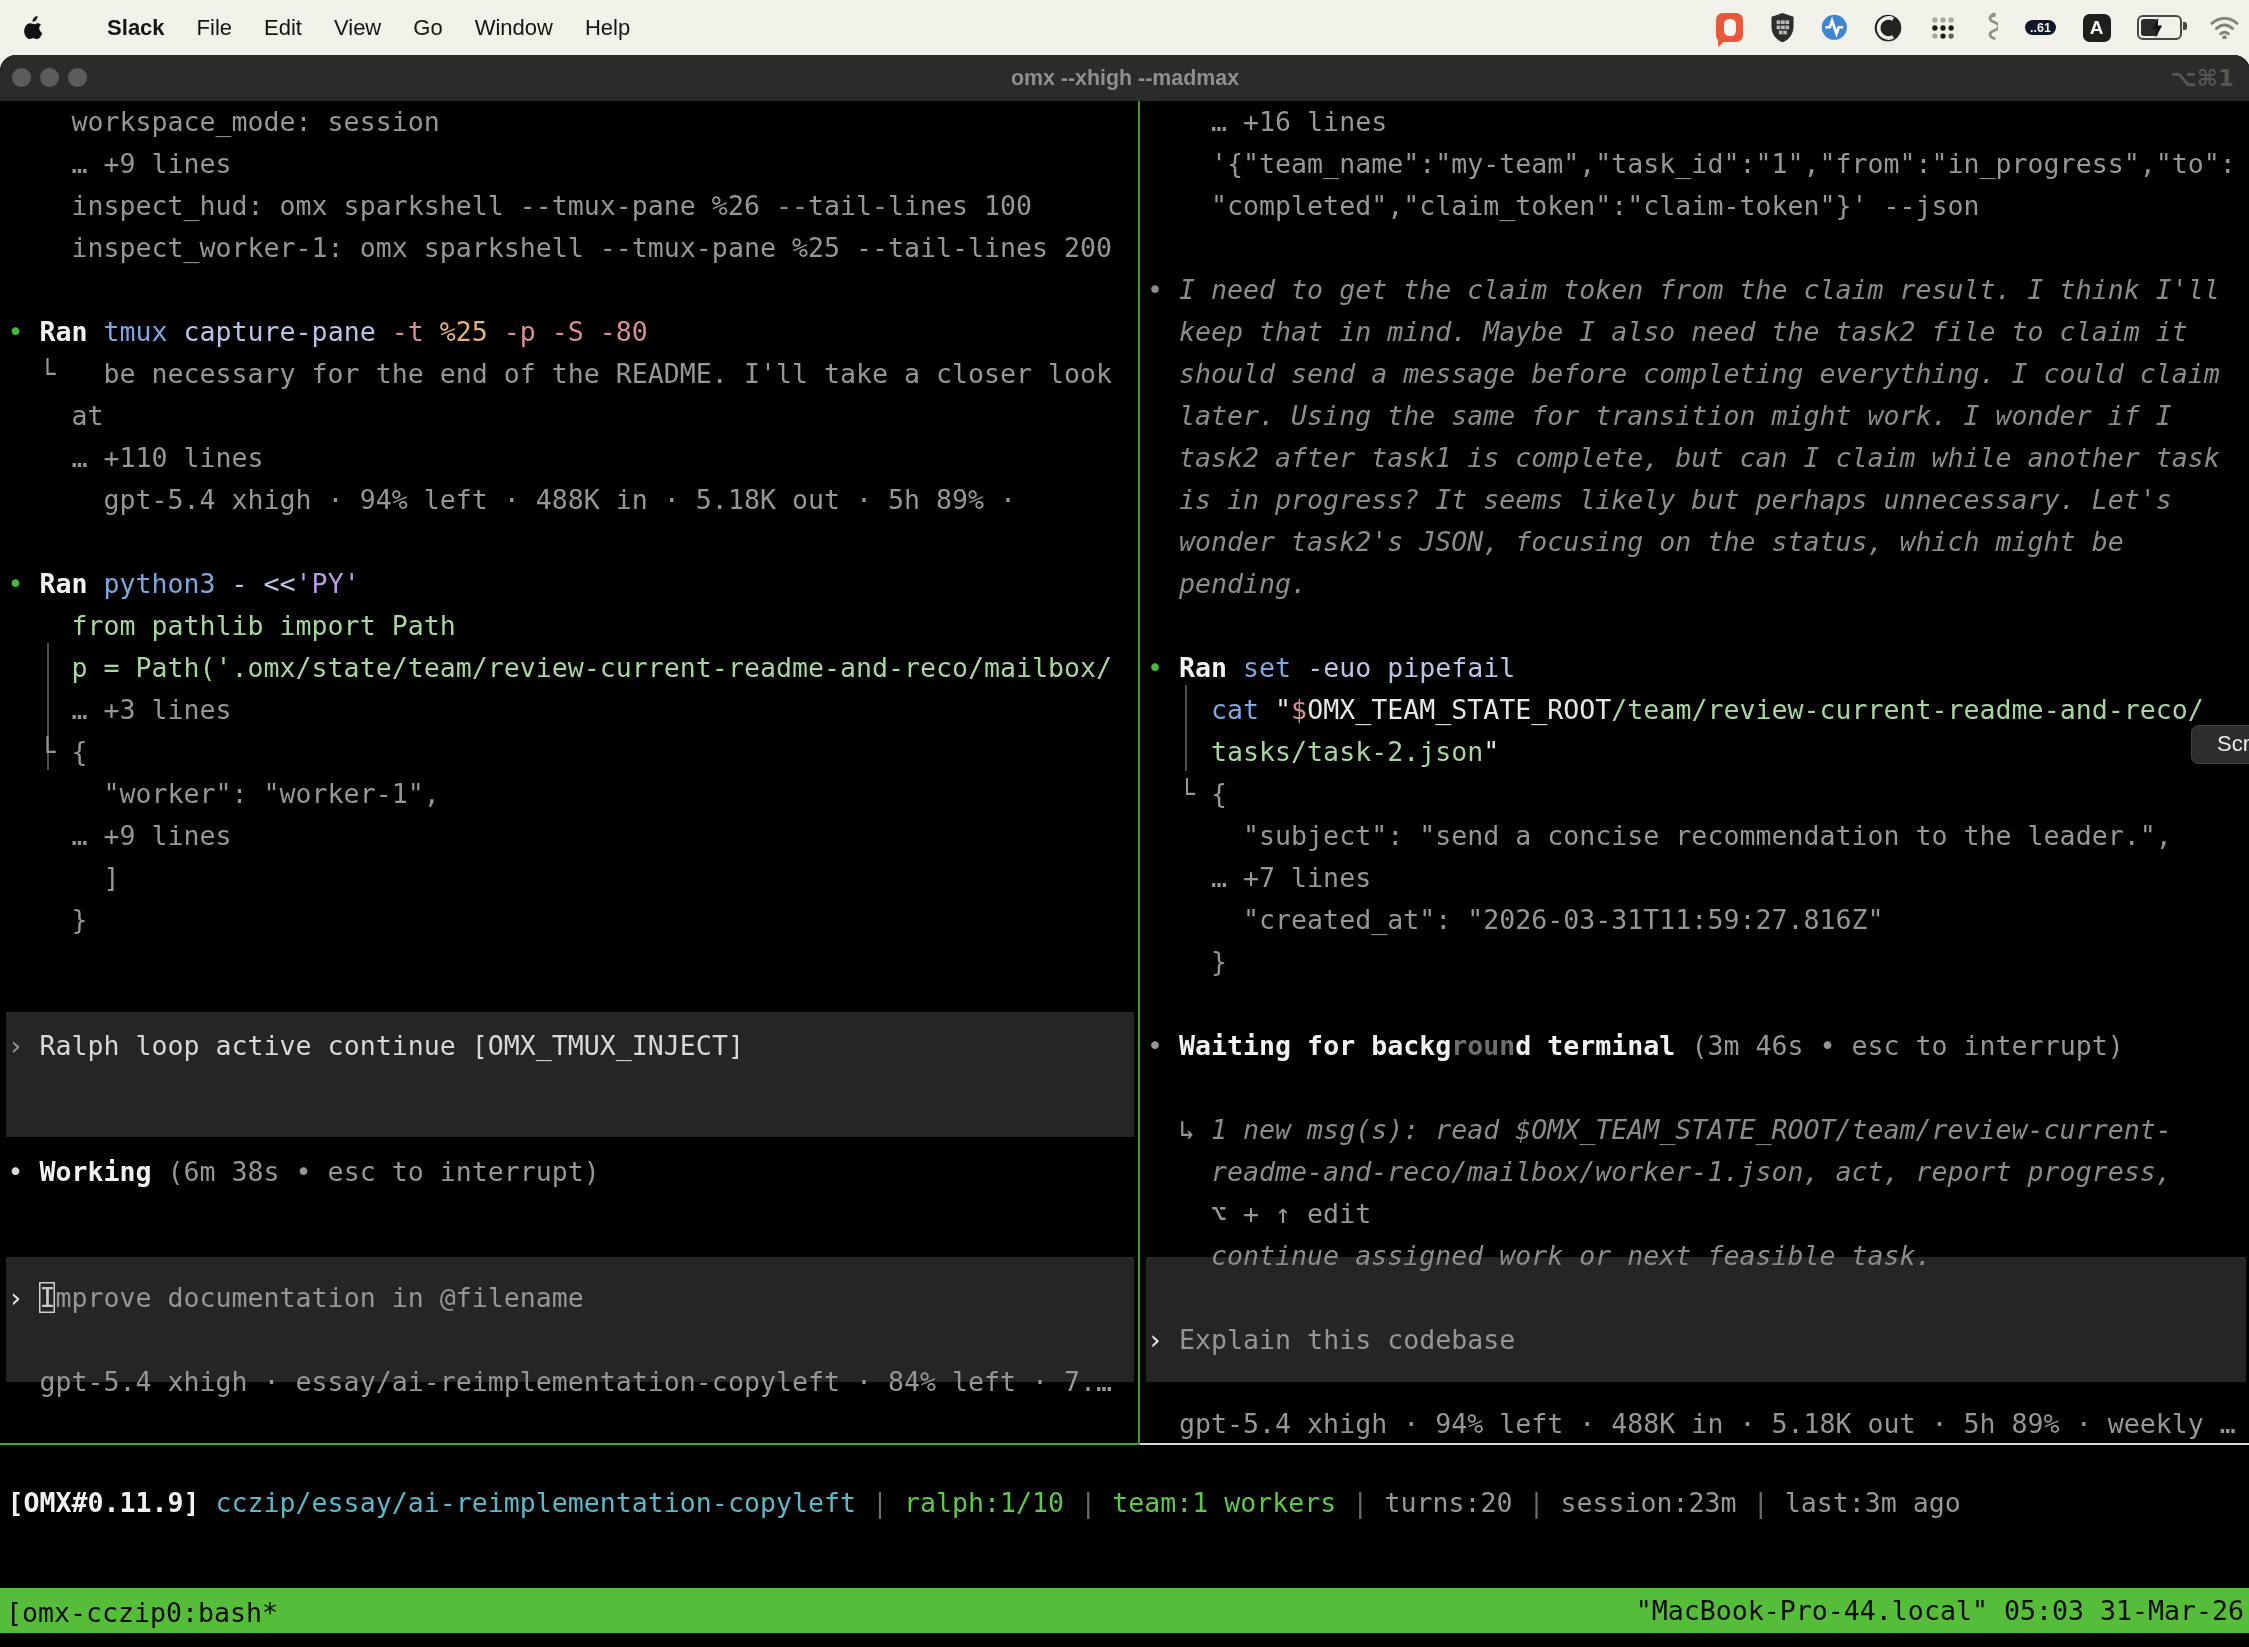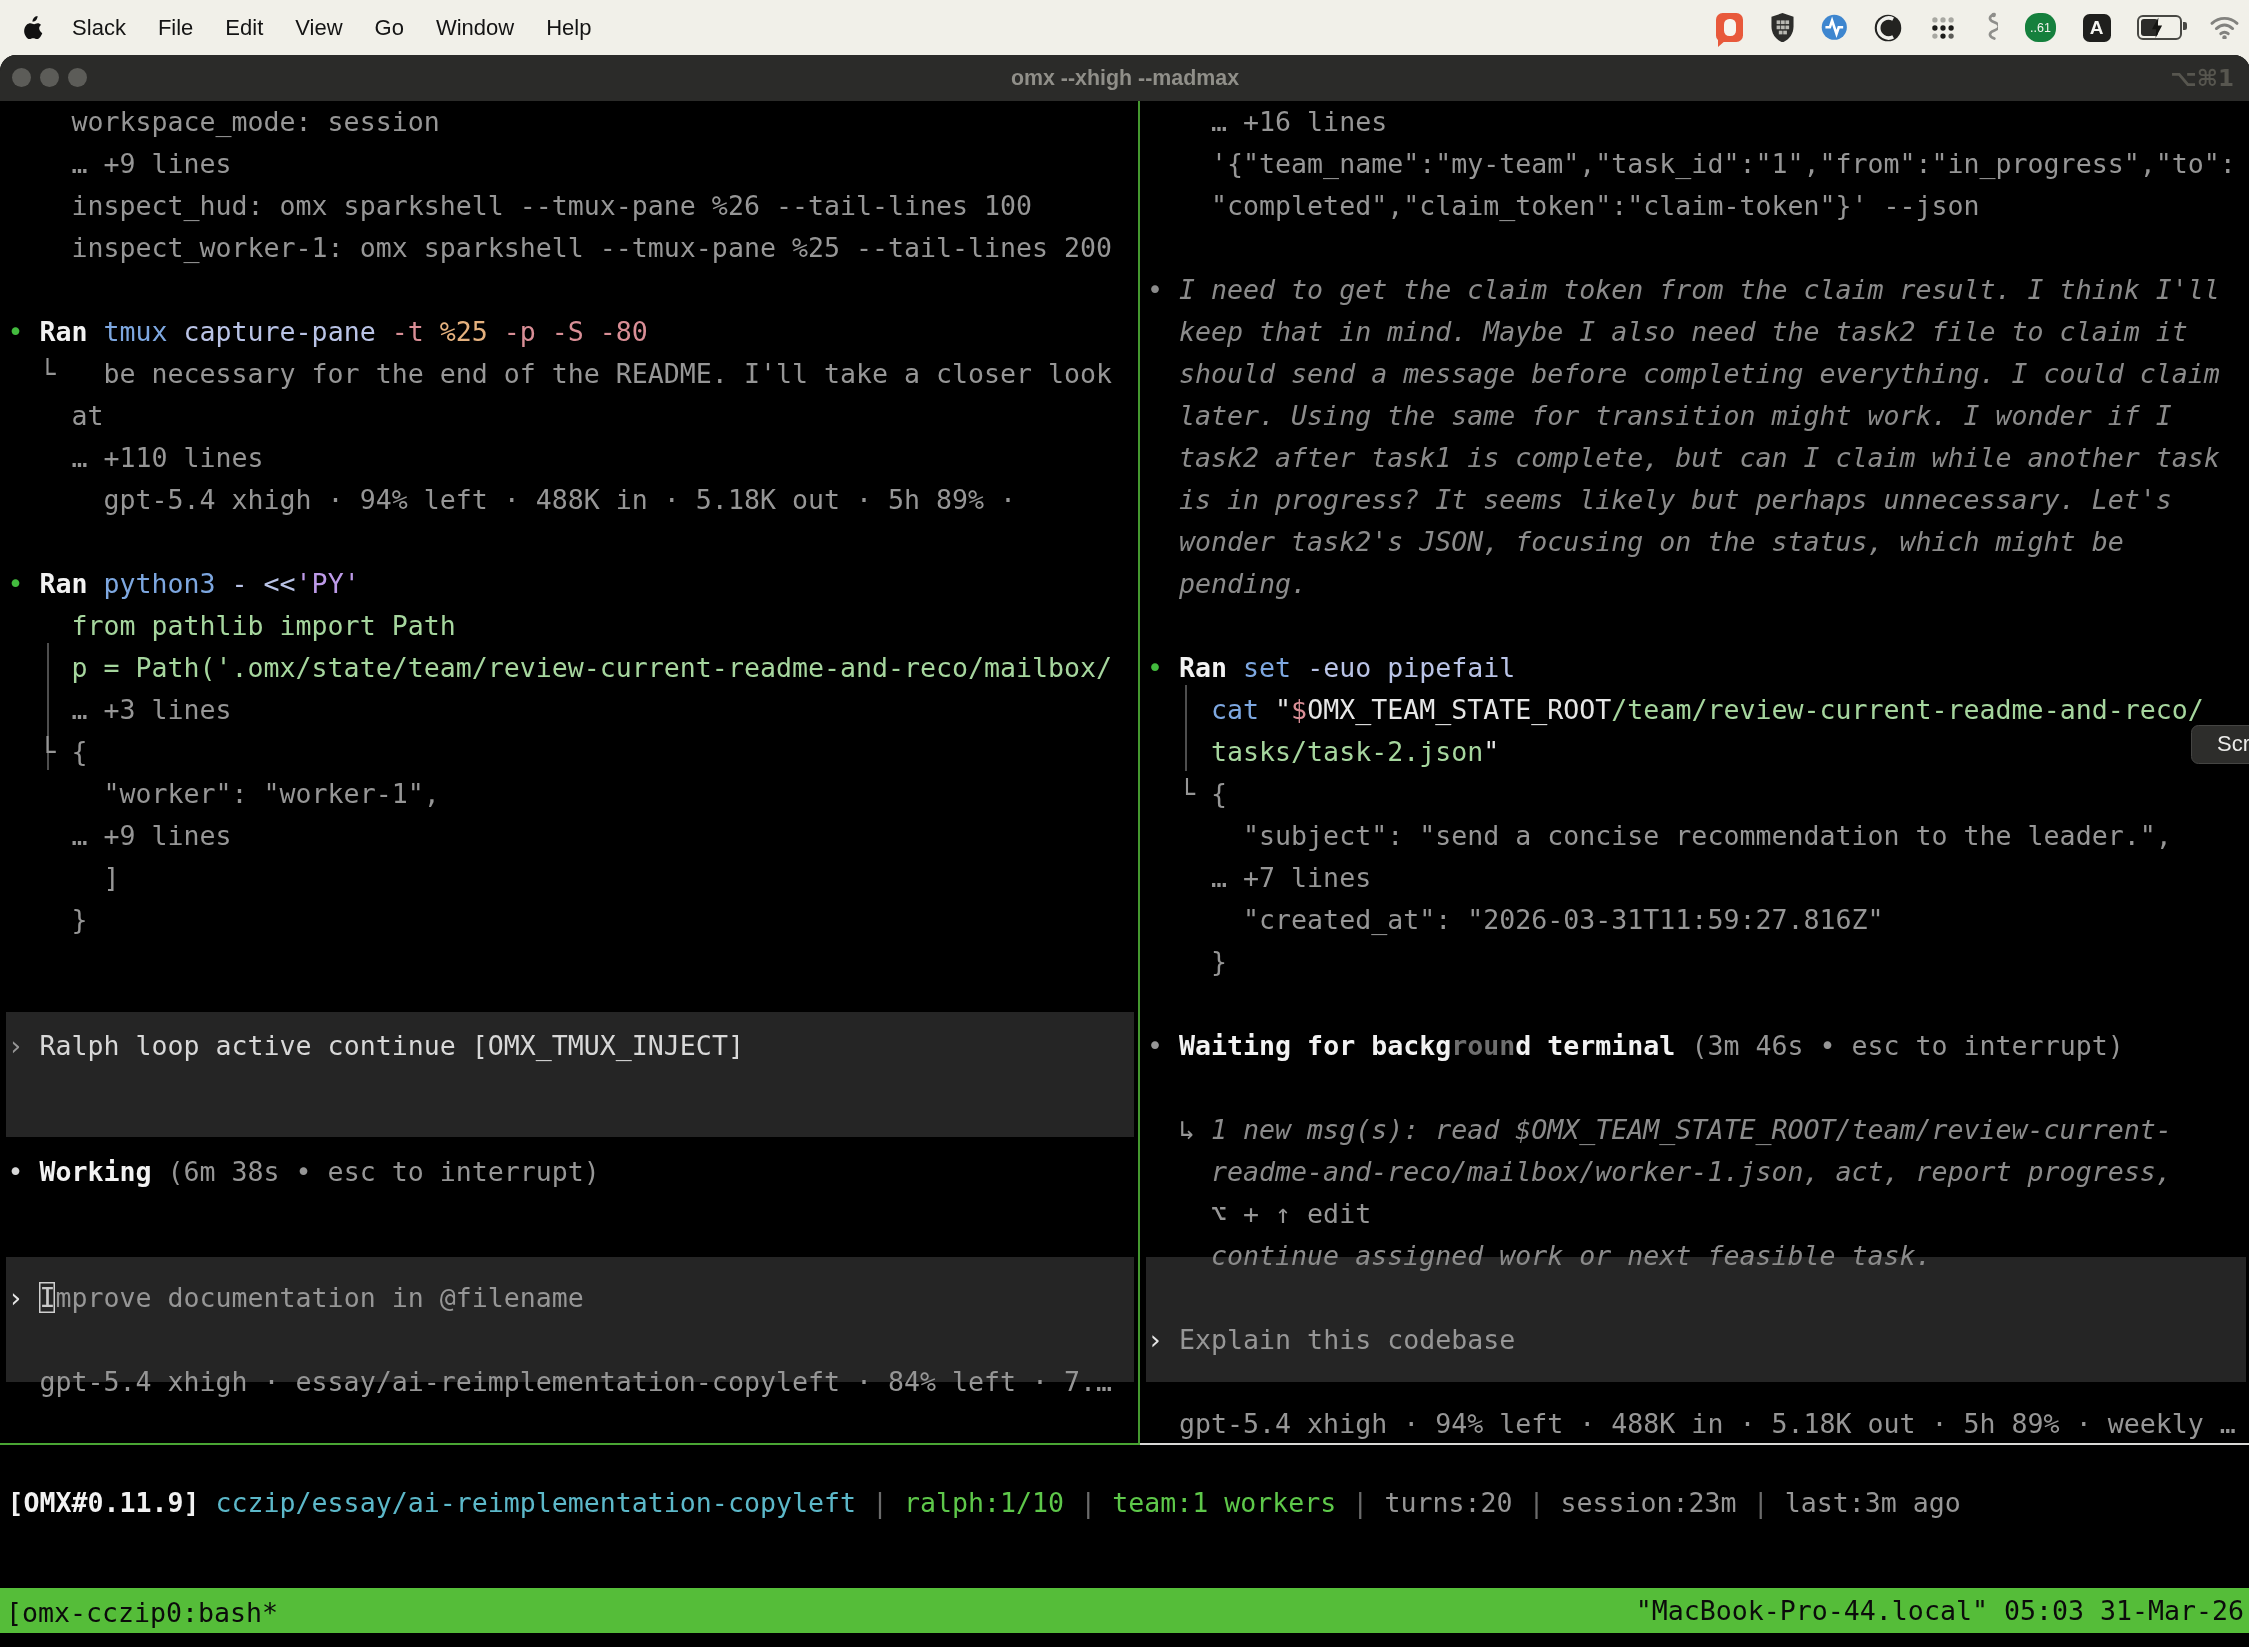--- a/index.html
+++ b/index.html
@@ -4,28 +4,28 @@
 <style>
   html,body{margin:0;padding:0;}
   body{width:2250px;height:1648px;position:relative;background:#f1f0e9;overflow:hidden;
        font-family:"Liberation Sans",sans-serif;}
 
   
   .menubar{position:absolute;top:0;left:0;width:100%;height:55px;background:#f1f0e9;
            display:flex;align-items:center;font-size:22px;color:#141414;}
   .menubar .apple{margin-left:23.6px;margin-right:29.5px;display:flex;align-items:center;}
   .menu-item{margin-right:32px;}
-  .menu-item.app{font-weight:normal;}
+  .menu-item.app{font-weight:bold;margin-left:35px;}
   .tray{position:absolute;right:10.3px;top:0;height:55px;display:flex;align-items:center;gap:26.6px;}
   .tray .ic{display:flex;align-items:center;justify-content:center;}
   .chat-ic{width:26.6px;height:29.5px;background:#e8593b;border-radius:6.6px;position:relative;}
   .chat-ic::before{content:"";position:absolute;left:7.4px;top:5.9px;width:11.8px;height:17.7px;background:#f6f5ef;border-radius:5.2px;}
   .chat-ic::after{content:"";position:absolute;left:1.5px;bottom:-5.2px;border-left:8.9px solid #e8593b;border-bottom:7.4px solid transparent;}
-  .badge-ic{min-width:31px;height:29px;background:#15803d;border-radius:13.3px;color:#f2f2ee;
-            font-size:12.5px;font-weight:normal;display:flex;align-items:center;justify-content:center;}
+  .badge-ic{min-width:31px;height:15px;background:#0f172a;border-radius:13.3px;color:#f2f2ee;
+            font-size:12.5px;font-weight:bold;display:flex;align-items:center;justify-content:center;}
   .kbd-ic{width:28px;height:28px;background:#1f1f1d;border-radius:6.6px;color:#f4f4f0;
           font-size:19px;font-weight:bold;display:flex;align-items:center;justify-content:center;}
   .battery{position:relative;width:41px;height:20.7px;border:2.2px solid #484844;border-radius:5.9px;}
   .battery::after{content:"";position:absolute;right:-6.6px;top:5.2px;width:3.7px;height:8px;background:#484844;border-radius:0 2.2px 2.2px 0;}
   .battery .fill{position:absolute;left:1.5px;top:1.5px;bottom:1.5px;width:17.7px;background:#2b2b29;border-radius:3px;}
   .battery svg{position:absolute;left:10.3px;top:-1.5px;}
 
   
   .window{position:absolute;left:0;right:0;top:55px;bottom:0;background:#000;
           border-radius:16px 16px 0 0;overflow:hidden;}

